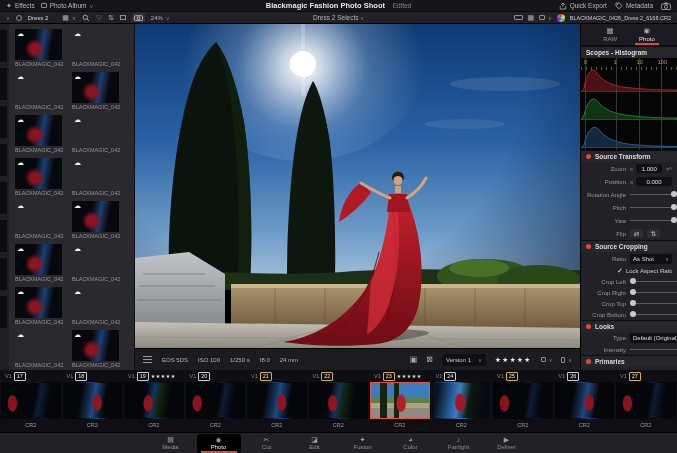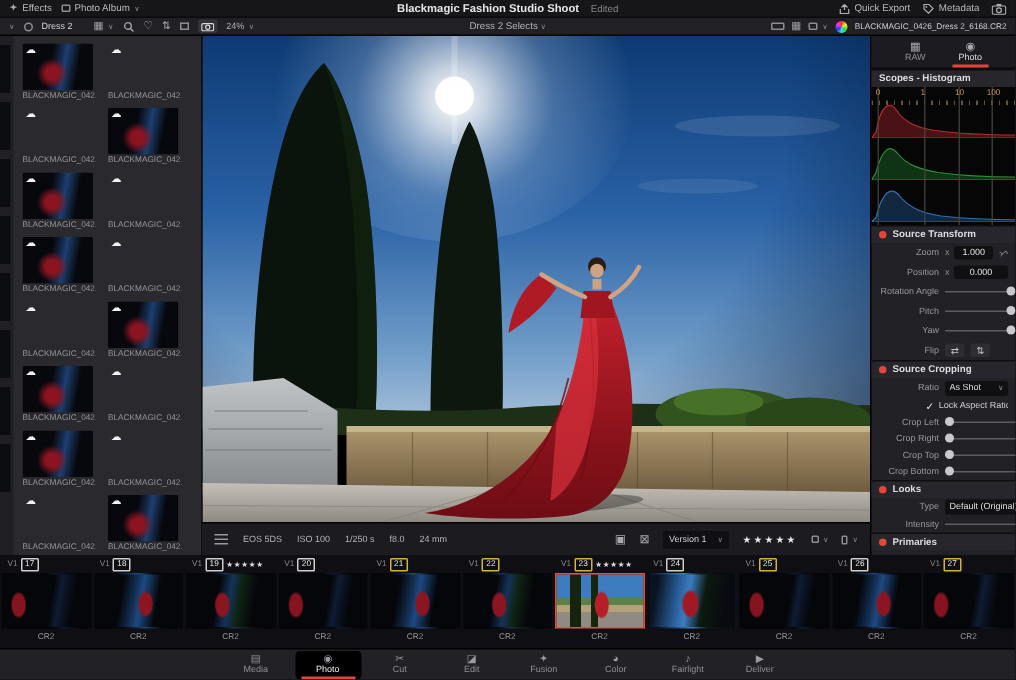--- a/index.html
+++ b/index.html
@@ -137,21 +137,21 @@
         <span class="glyph">✦</span>
         <span>Effects</span>
       </span>
       <span class="chip">
         <span class="sq"></span>
         <span>Photo Album</span>
         <span class="caret">∨</span>
       </span>
     </div>
     <div class="tb-center">
-      <span class="title">Blackmagic Fashion Studio Shoot</span>
+      <span class="title">Blackmagic Fashion Photo Shoot</span>
       <span class="muted" style="margin-left:6px;">Edited</span>
     </div>
     <div class="tb-right">
       <span class="chip">
         <svg class="mini" width="8" height="8" viewBox="0 0 8 8">
           <path d="M4 1 L6 3 M4 1 L2 3 M4 1 V4.6" stroke="#b0b0b4" stroke-width=".8" fill="none"></path>
           <path d="M1.2 4 V7 H6.8 V4" stroke="#b0b0b4" stroke-width=".8" fill="none"></path>
         </svg>
         <span>Quick Export</span>
       </span>

